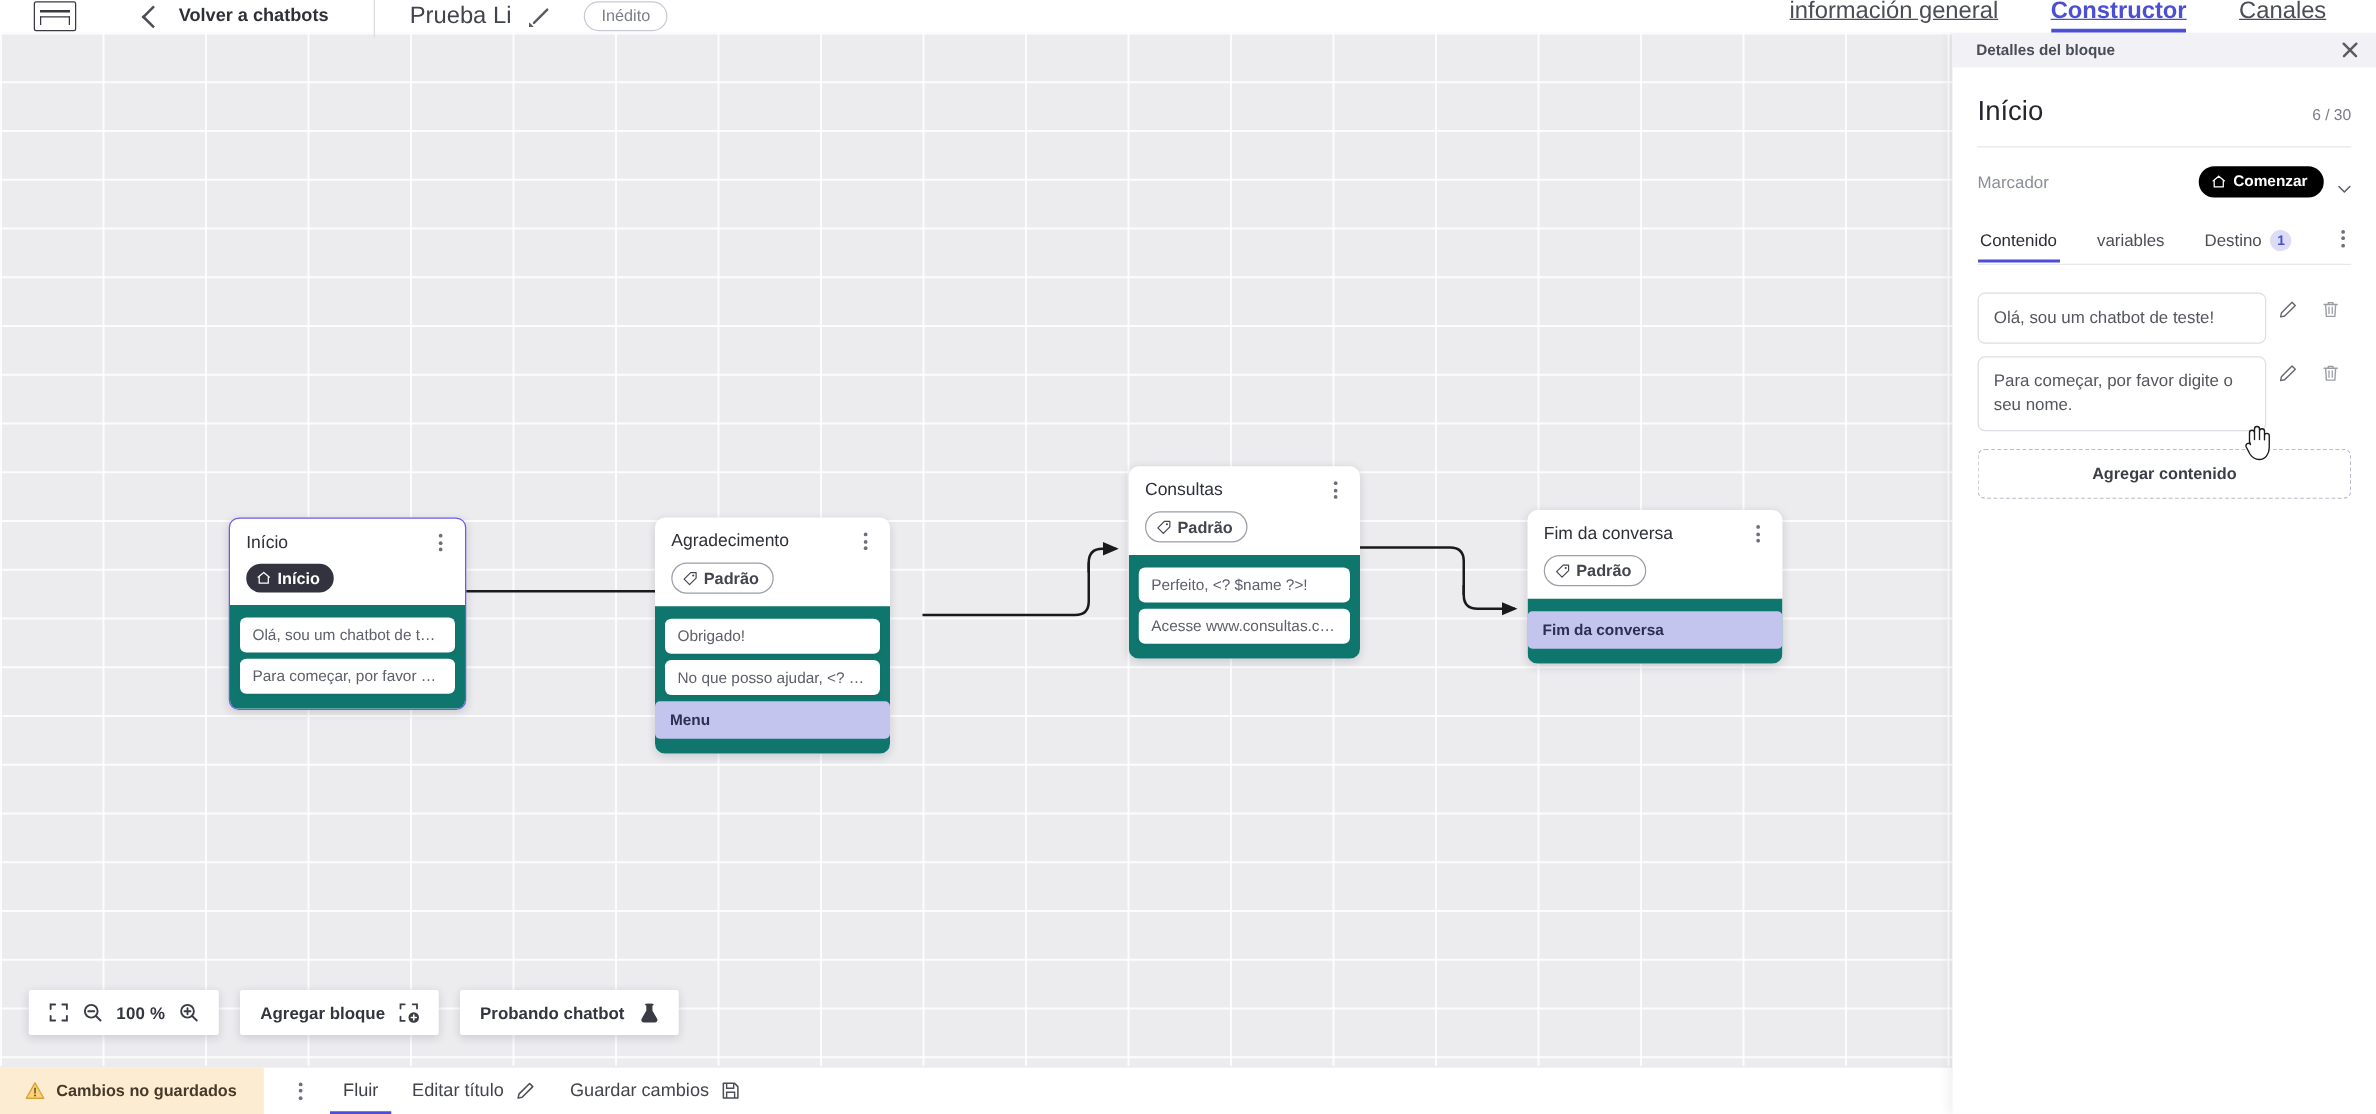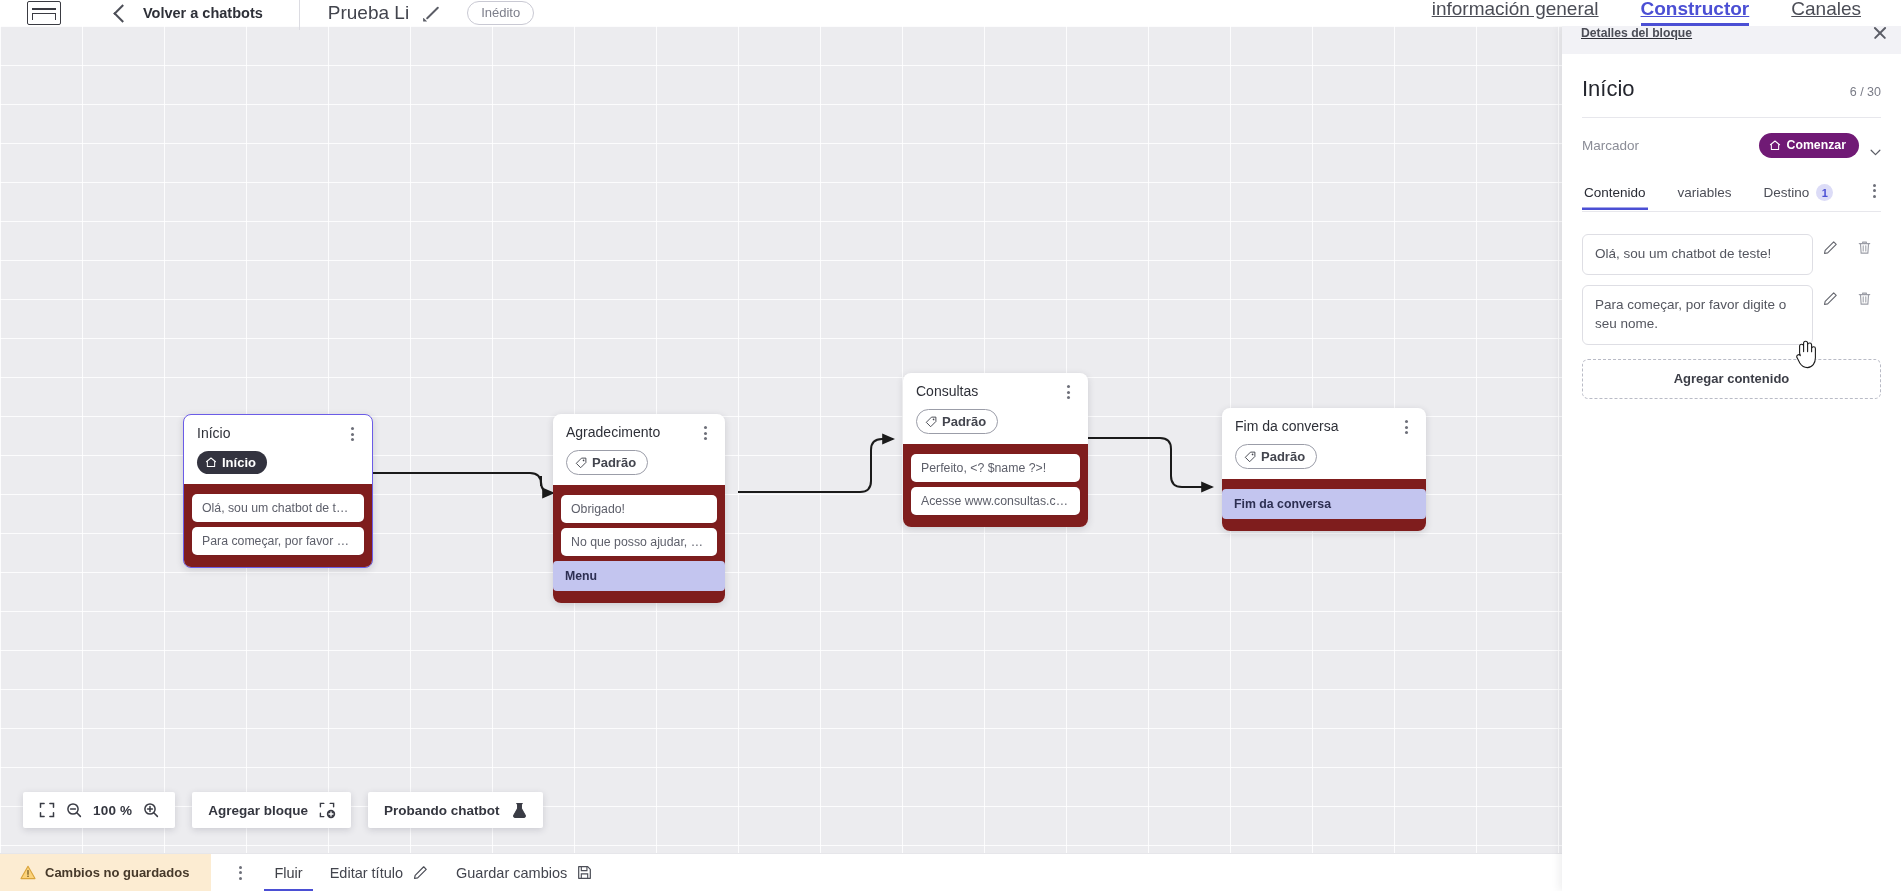--- a/index.html
+++ b/index.html
@@ -103,21 +103,21 @@
   .badge {
     display: inline-flex; align-items: center; gap: 5px; margin-top: 9px;
     border-radius: 13px; font-size: 13px; font-weight: 700; padding: 4px 11px 4px 8px;
     white-space: nowrap;
   }
   .badge.start { background: #33333f; color: #ffffff; }
   .badge.default { background: #ffffff; color: #43454e; border: 1.2px solid #9b9da8; font-weight: 600; }
   .home-ic { width: 12px; height: 11px; position: relative; flex: none; display:inline-block;}
   .home-ic svg, .tag-ic svg { display: block; }
   .tag-ic { width: 12px; height: 12px; flex: none; display: inline-block; }
-  .node-body { background: #7f1d1d; padding: 5px 0 7px; }
+  .node-body { background: #0f766e; padding: 5px 0 7px; }
   .msg {
     margin: 5px 8px; background: #ffffff; border-radius: 5px;
     padding: 7px 10px; font-size: 12.3px; color: #5d5f6a;
     white-space: nowrap; overflow: hidden; text-overflow: ellipsis;
     box-shadow: 0 1px 2px rgba(40,40,60,.10);
   }
   .msg.accent { background: #c3c5ef; color: #2d2f52; font-weight: 700; border-radius: 4px;
                 box-shadow: none; margin: 5px 0; padding: 8px 12px; }
 
   
@@ -164,22 +164,22 @@
     height: 3px; background: #4b4fd4;
   }
 
   
   .panel {
     position: absolute; top: 26px; right: 0; width: 339px; height: 865px;
     background: #ffffff; box-shadow: -2px 0 9px rgba(40,40,60,.09);
     z-index: 25;
   }
   .panel-head {
-    height: 28px; background: #f2f2f6; display: flex; 
-    justify-content: space-between; padding: 0 14px 0 19px; text-decoration: underline;
+    height: 28px; background: #f2f2f6; display: flex; align-items: center;
+    justify-content: space-between; padding: 0 14px 0 19px;
   }
   .panel-head-title { font-size: 12.2px; color: #4b4d56; font-weight: 600; }
   .x-ic { width: 14px; height: 14px; cursor: pointer; position: relative; flex: none; }
   .x-ic::before, .x-ic::after {
     content: ""; position: absolute; left: -1px; top: 6px; width: 16px; height: 1.6px;
     background: #5b5d66; border-radius: 1px;
   }
   .x-ic::before { transform: rotate(45deg); }
   .x-ic::after { transform: rotate(-45deg); }
 
@@ -191,21 +191,21 @@
   }
   .panel-title { font-size: 22px; font-weight: 400; color: #24262e; }
   .panel-count { font-size: 12.5px; color: #7a7c87; }
   .marker-row {
     display: flex; align-items: center; justify-content: space-between;
     padding: 15px 0 13px;
   }
   .marker-label { font-size: 13.5px; color: #8b8d97; }
   .marker-right { display: flex; align-items: center; gap: 11px; }
   .pill-start {
-    background: #701a75; color: #fff; border-radius: 15px;
+    background: #000000; color: #fff; border-radius: 15px;
     font-size: 12.3px; font-weight: 700; padding: 5px 13px 6px 10px;
     display: inline-flex; align-items: center; gap: 6px; white-space: nowrap; cursor: pointer;
   }
   .chev-d { width: 11px; height: 7px; flex: none; cursor: pointer; }
 
   .panel-tabs {
     display: flex; align-items: center; gap: 28px; position: relative;
     border-bottom: 1px solid #e7e7ec; padding-top: 7px;
   }
   .ptab {
@@ -295,21 +295,21 @@
         </span>
         <span>Início</span>
       </div>
     </div>
     <div class="node-body">
       <div class="msg">Olá, sou um chatbot de teste!</div>
       <div class="msg">Para começar, por favor digite o ...</div>
     </div>
   </div>
 
-  <div class="node" style="left:553px; top:388px; width:172px;">
+  <div class="node" style="left:524px; top:388px; width:188px;">
     <div class="node-head">
       <div class="node-title-row">
         <div class="node-title">Agradecimento</div>
         <div class="kebab">
             <i></i>
             <i></i>
             <i></i>
           </div>
       </div>
       <div class="badge default">

